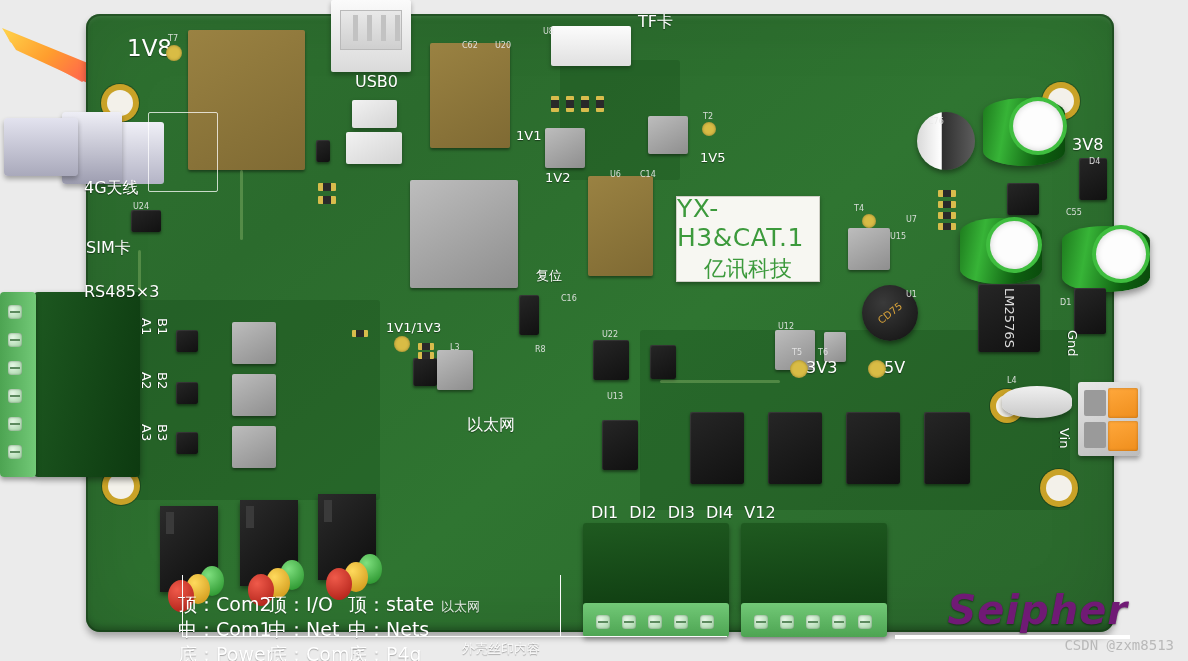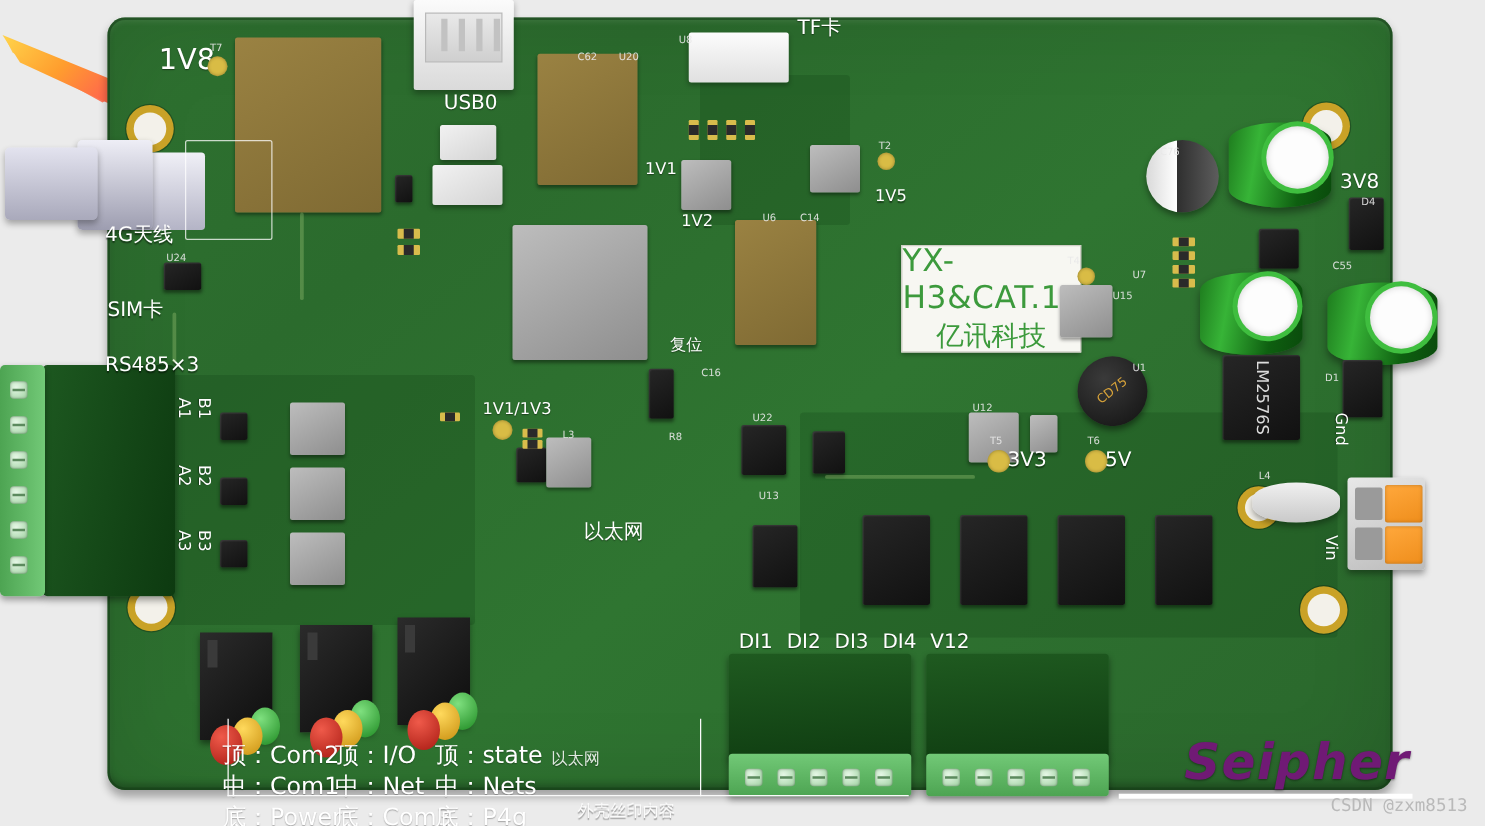--- a/index.html
+++ b/index.html
@@ -252,21 +252,21 @@
 
   <div class="bga" style="left:588px;top:176px;width:65px;height:100px;"></div>
   <div class="lbl tiny" style="left:610px;top:170px;">U6</div>
   <div class="lbl tiny" style="left:640px;top:170px;">C14</div>
 
   <div class="lbl sm" style="left:536px;top:267px;">复位</div>
   <div class="blackic" style="left:519px;top:295px;width:20px;height:40px;"></div>
   <div class="lbl tiny" style="left:561px;top:294px;">C16</div>
   <div class="lbl tiny" style="left:535px;top:345px;">R8</div>
 
-  <div class="sticker" style="left:676px;top:196px;width:142px;height:84px;margin-left:45px;">
+  <div class="sticker" style="left:676px;top:196px;width:142px;height:84px;">
     <div class="l1">YX-H3&amp;CAT.1</div>
     <div class="l2">亿讯科技</div>
   </div>
 
   <div class="lbl sm" style="left:386px;top:320px;">1V1/1V3</div>
   <div class="pad" style="left:394px;top:336px;width:16px;height:16px;"></div>
   <div class="blackic" style="left:413px;top:358px;width:24px;height:28px;"></div>
   <div class="grayic" style="left:437px;top:350px;width:36px;height:40px;"></div>
   <div class="lbl tiny" style="left:450px;top:343px;">L3</div>
 
@@ -372,21 +372,21 @@
   <div class="grayic" style="left:848px;top:228px;width:42px;height:42px;"></div>
   <div class="lbl tiny" style="left:890px;top:232px;">U15</div>
   <div class="pad" style="left:862px;top:214px;width:14px;height:14px;"></div>
   <div class="lbl tiny" style="left:854px;top:204px;">T4</div>
 
   <div class="pad" style="left:790px;top:360px;width:18px;height:18px;"></div>
   <div class="lbl med" style="left:806px;top:358px;">3V3</div>
   <div class="lbl tiny" style="left:792px;top:348px;">T5</div>
   <div class="pad" style="left:868px;top:360px;width:18px;height:18px;"></div>
   <div class="lbl med" style="left:884px;top:358px;">5V</div>
-  <div class="lbl tiny" style="left:870px;top:348px;">T6</div>
+  <div class="lbl tiny" style="left:818px;top:348px;">T6</div>
 
   <div class="inductor" style="left:1002px;top:386px;width:70px;height:32px;"></div>
   <div class="lbl tiny" style="left:1007px;top:376px;">L4</div>
   <div class="lbl tiny" style="left:906px;top:215px;">U7</div>
 
   <div class="vinconn" style="left:1078px;top:382px;width:62px;height:74px;">
     <div class="gcell" style="left:6px;top:8px;width:22px;height:26px;"></div>
     <div class="gcell" style="left:6px;top:40px;width:22px;height:26px;"></div>
     <div class="ocell" style="left:30px;top:6px;width:30px;height:30px;"></div>
     <div class="ocell" style="left:30px;top:39px;width:30px;height:30px;"></div>

